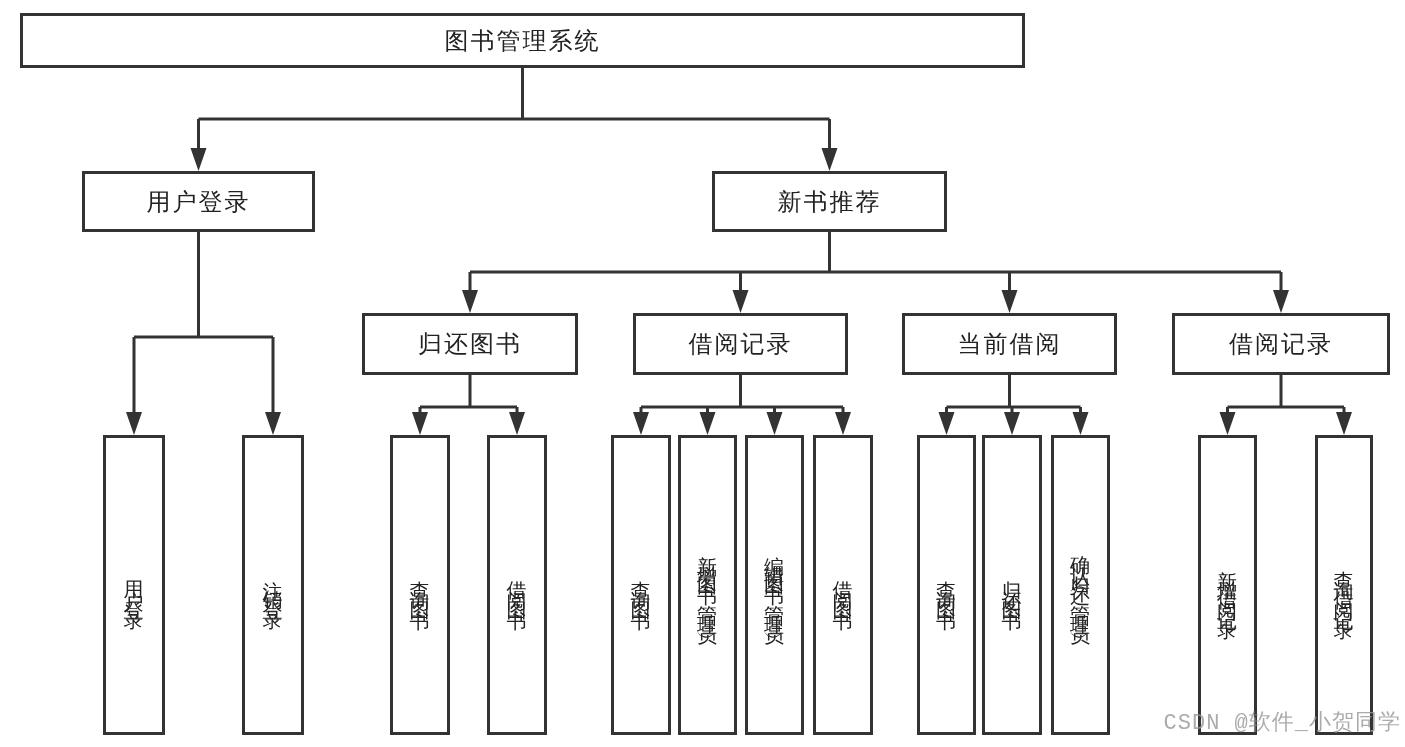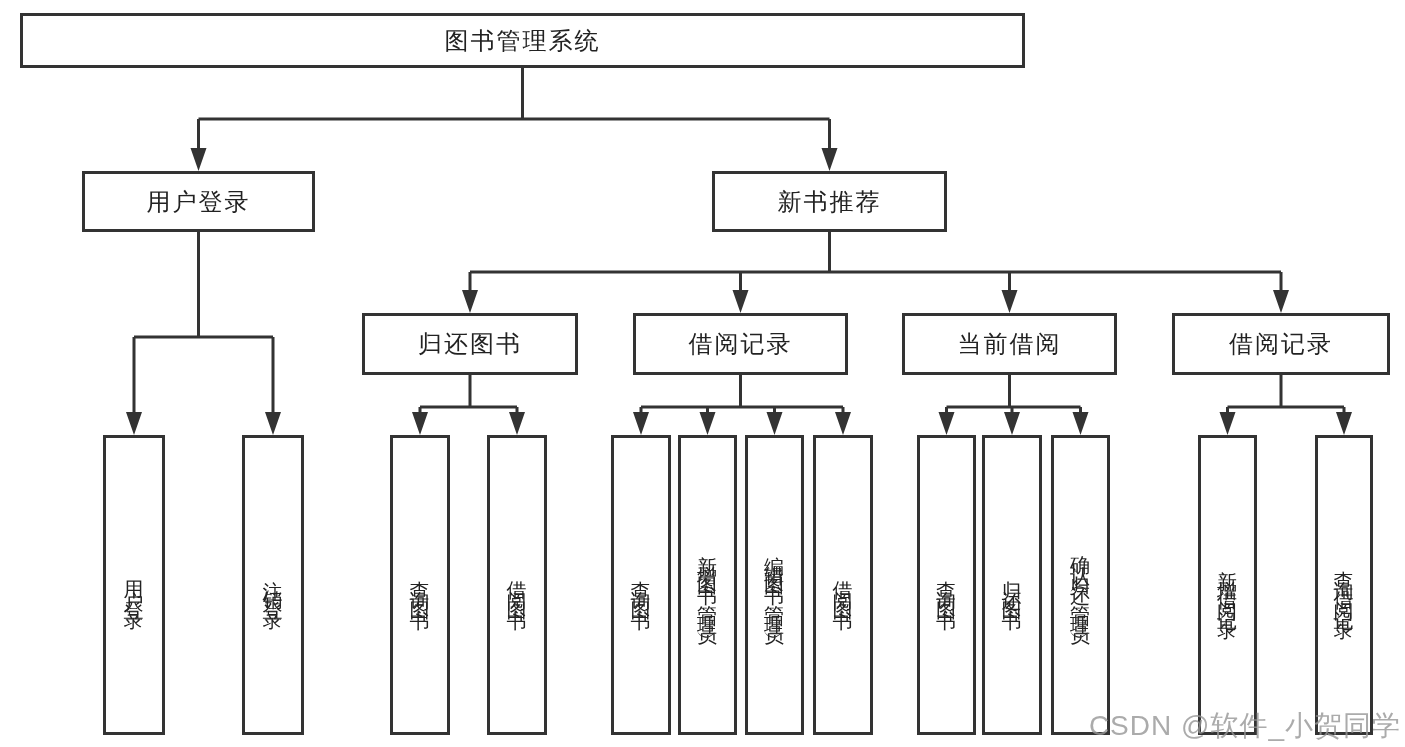--- a/index.html
+++ b/index.html
@@ -31,26 +31,27 @@
     writing-mode:vertical-rl;
     text-orientation:mixed;
     font-size:20px;
     letter-spacing:10px;
     line-height:1;
     white-space:nowrap;
   }
   #watermark{
     position:absolute;
     right:4px;
-    bottom:2px;
+    bottom:10px;
     z-index:5;
-    font-size:28px;
+    font-size:22px;
     color:rgba(150,150,150,0.8);
     letter-spacing:1px;
     white-space:nowrap;
+    font-family:Liberation Mono, monospace;
   }
 </style>
 </head>
 <body>
 
 <div id="stage">
 
   <svg id="connectors" width="1405" height="747" viewBox="0 0 1405 747">
     <path fill="none" stroke="#333333" stroke-width="3" d="
       M522.5 68 V119 M198.5 119 H829.5 M198.5 119 V150 M829.5 119 V150

